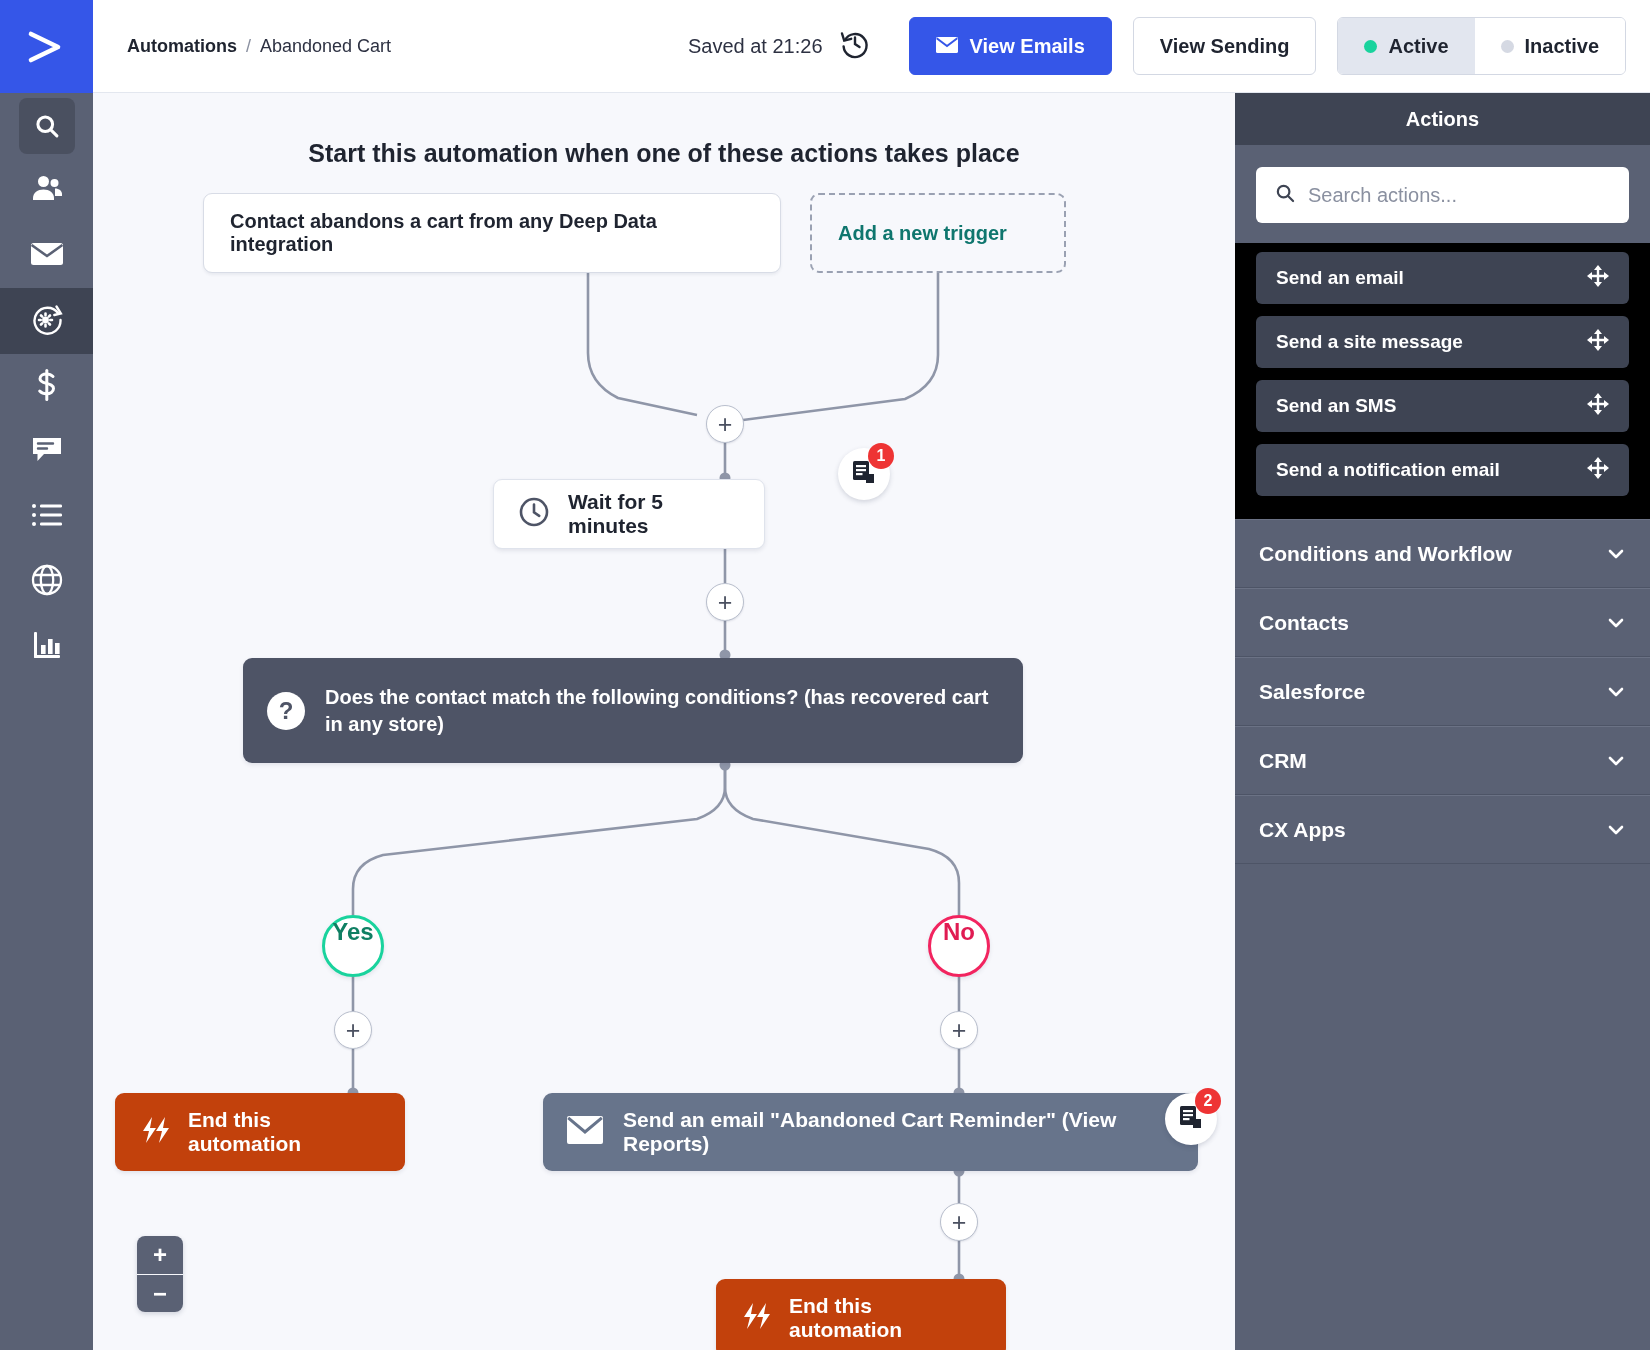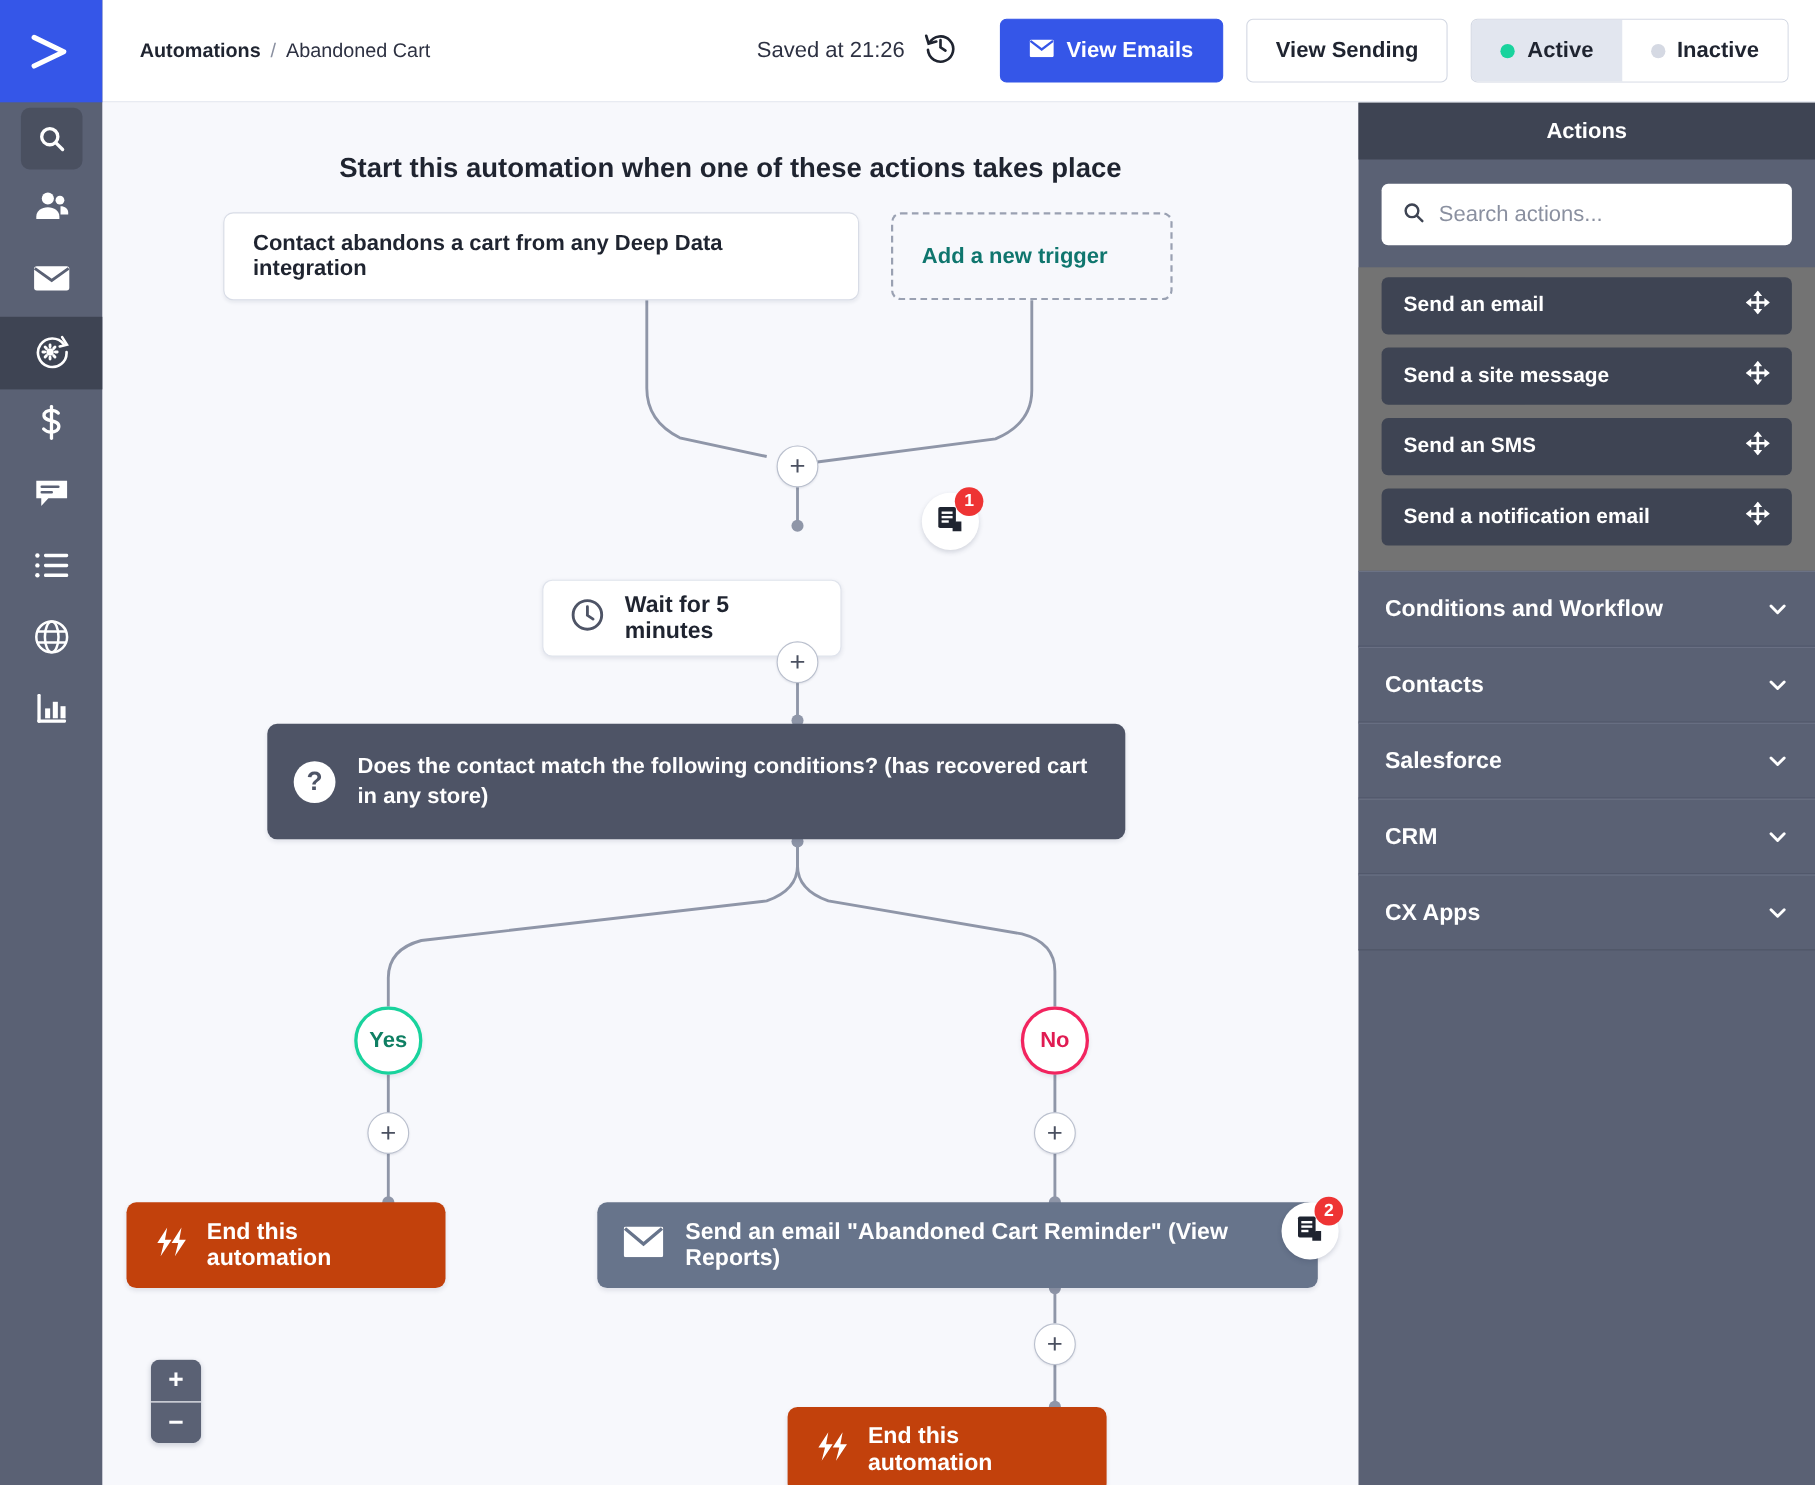--- a/index.html
+++ b/index.html
@@ -145,21 +145,21 @@
 
   .action-card {
     border-radius: 9px;
     display: flex; align-items: center;
     box-shadow: 0 2px 4px rgba(40,50,80,.10);
     cursor: pointer;
   }
   .action-card.white {
     background: #ffffff; border: 1px solid #dfe3ec;
     padding: 0 24px; gap: 18px;
-    font-size: 21px; font-weight: bold; color: #1f2430; margin-top: 48px;
+    font-size: 21px; font-weight: bold; color: #1f2430;
   }
   .action-card.dark {
     background: #4e5466; color: #ffffff;
     padding: 0 24px; gap: 20px;
     font-size: 20px; font-weight: bold; line-height: 1.32;
   }
   .action-card.pink {
     background: #c2410c; color: #ffffff;
     padding: 0 24px; gap: 17px;
     font-size: 21px; font-weight: bold;
@@ -173,22 +173,22 @@
   .q-badge {
     width: 38px; height: 38px; border-radius: 50%;
     background: #ffffff; color: #4e5466;
     display: flex; align-items: center; justify-content: center;
     font-size: 24px; font-weight: bold; flex: 0 0 auto;
   }
 
   .branch-pill {
     width: 62px; height: 62px; border-radius: 50%;
     background: #ffffff; border: 3px solid #19d39d;
-    display: flex; align-items: center; justify-content: center;
-    font-size: 20px; font-weight: bold; color: #0f7f63;
+    display: flex; justify-content: center;
+    font-size: 24px; font-weight: bold; color: #0f7f63;
     box-shadow: 0 2px 4px rgba(40,50,80,.10);
     cursor: pointer;
   }
   .branch-pill.no { border-color: #f2245f; color: #e01b52; }
 
   .report-badge {
     width: 52px; height: 52px; border-radius: 50%;
     background: #ffffff;
     box-shadow: 0 2px 5px rgba(40,50,80,.18);
     display: flex; align-items: center; justify-content: center;
@@ -248,21 +248,21 @@
     cursor: pointer;
   }
   .group-head.collapsed {
     background: #5a6174;
     border-top: 1px solid #6b7285;
     border-bottom: 1px solid #4d5466;
     height: 69px;
   }
   .chev { width: 20px; height: 20px; display: block; }
 
-  .group-body { background: #737373; padding: 9px 21px 11px 21px; }
+  .group-body { background: #000000; padding: 9px 21px 11px 21px; }
   .action-item {
     height: 52px; margin-bottom: 12px;
     background: #3e4453; border-radius: 6px;
     display: flex; align-items: center; justify-content: space-between;
     padding: 0 20px;
     color: #ffffff; font-size: 19px; font-weight: bold;
     cursor: grab;
   }
 </style>
 </head>

